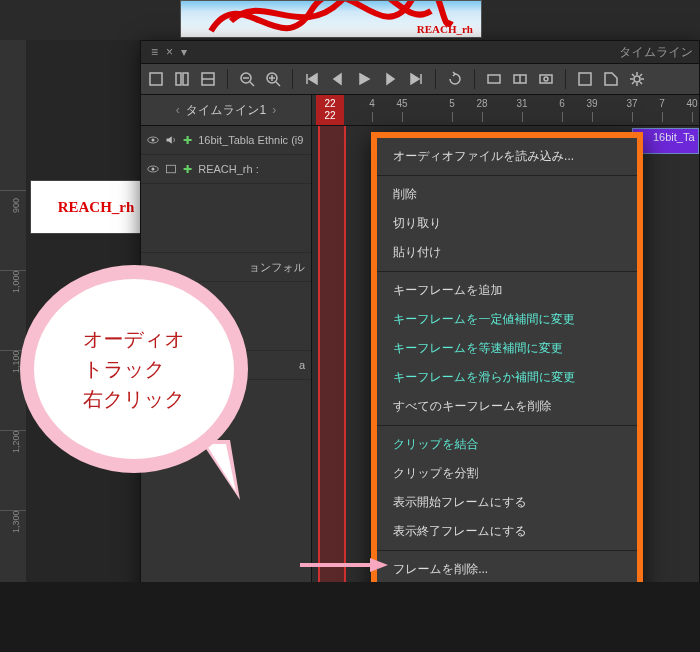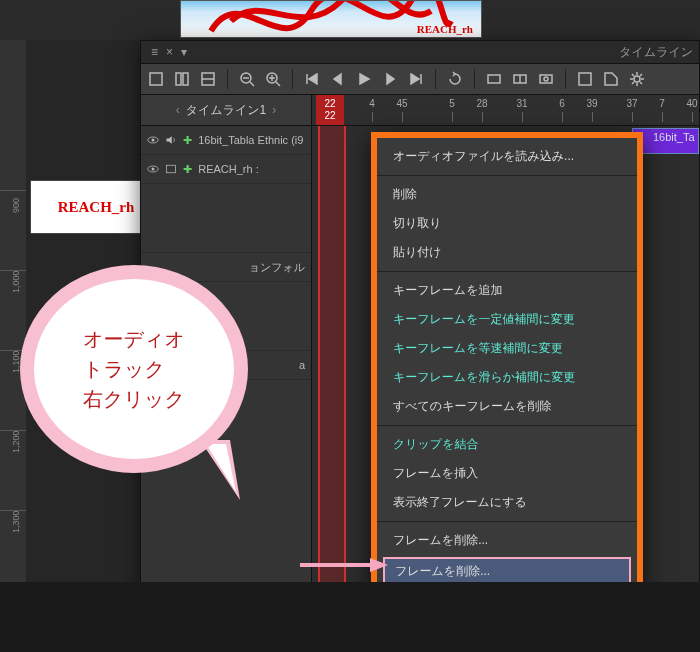--- a/index.html
+++ b/index.html
@@ -292,21 +292,22 @@
   <div class="ctx-item">切り取り</div>
   <div class="ctx-item">貼り付け</div>
   <div class="ctx-sep"></div>
   <div class="ctx-item">キーフレームを追加</div>
   <div class="ctx-item disabled">キーフレームを一定値補間に変更</div>
   <div class="ctx-item disabled">キーフレームを等速補間に変更</div>
   <div class="ctx-item disabled">キーフレームを滑らか補間に変更</div>
   <div class="ctx-item">すべてのキーフレームを削除</div>
   <div class="ctx-sep"></div>
   <div class="ctx-item disabled">クリップを結合</div>
-  <div class="ctx-item">フレームを挿入</div>
+  <div class="ctx-item">クリップを分割</div>
+  <div class="ctx-item">表示開始フレームにする</div>
   <div class="ctx-item">表示終了フレームにする</div>
   <div class="ctx-sep"></div>
   <div class="ctx-item">フレームを削除...</div>
   <div class="ctx-item hi">フレームを削除...</div>
 </div>
 
 <div class="bubble">
   <div class="bubble-inner">
     <div class="bubble-text">
       <div>オーディオ</div>

